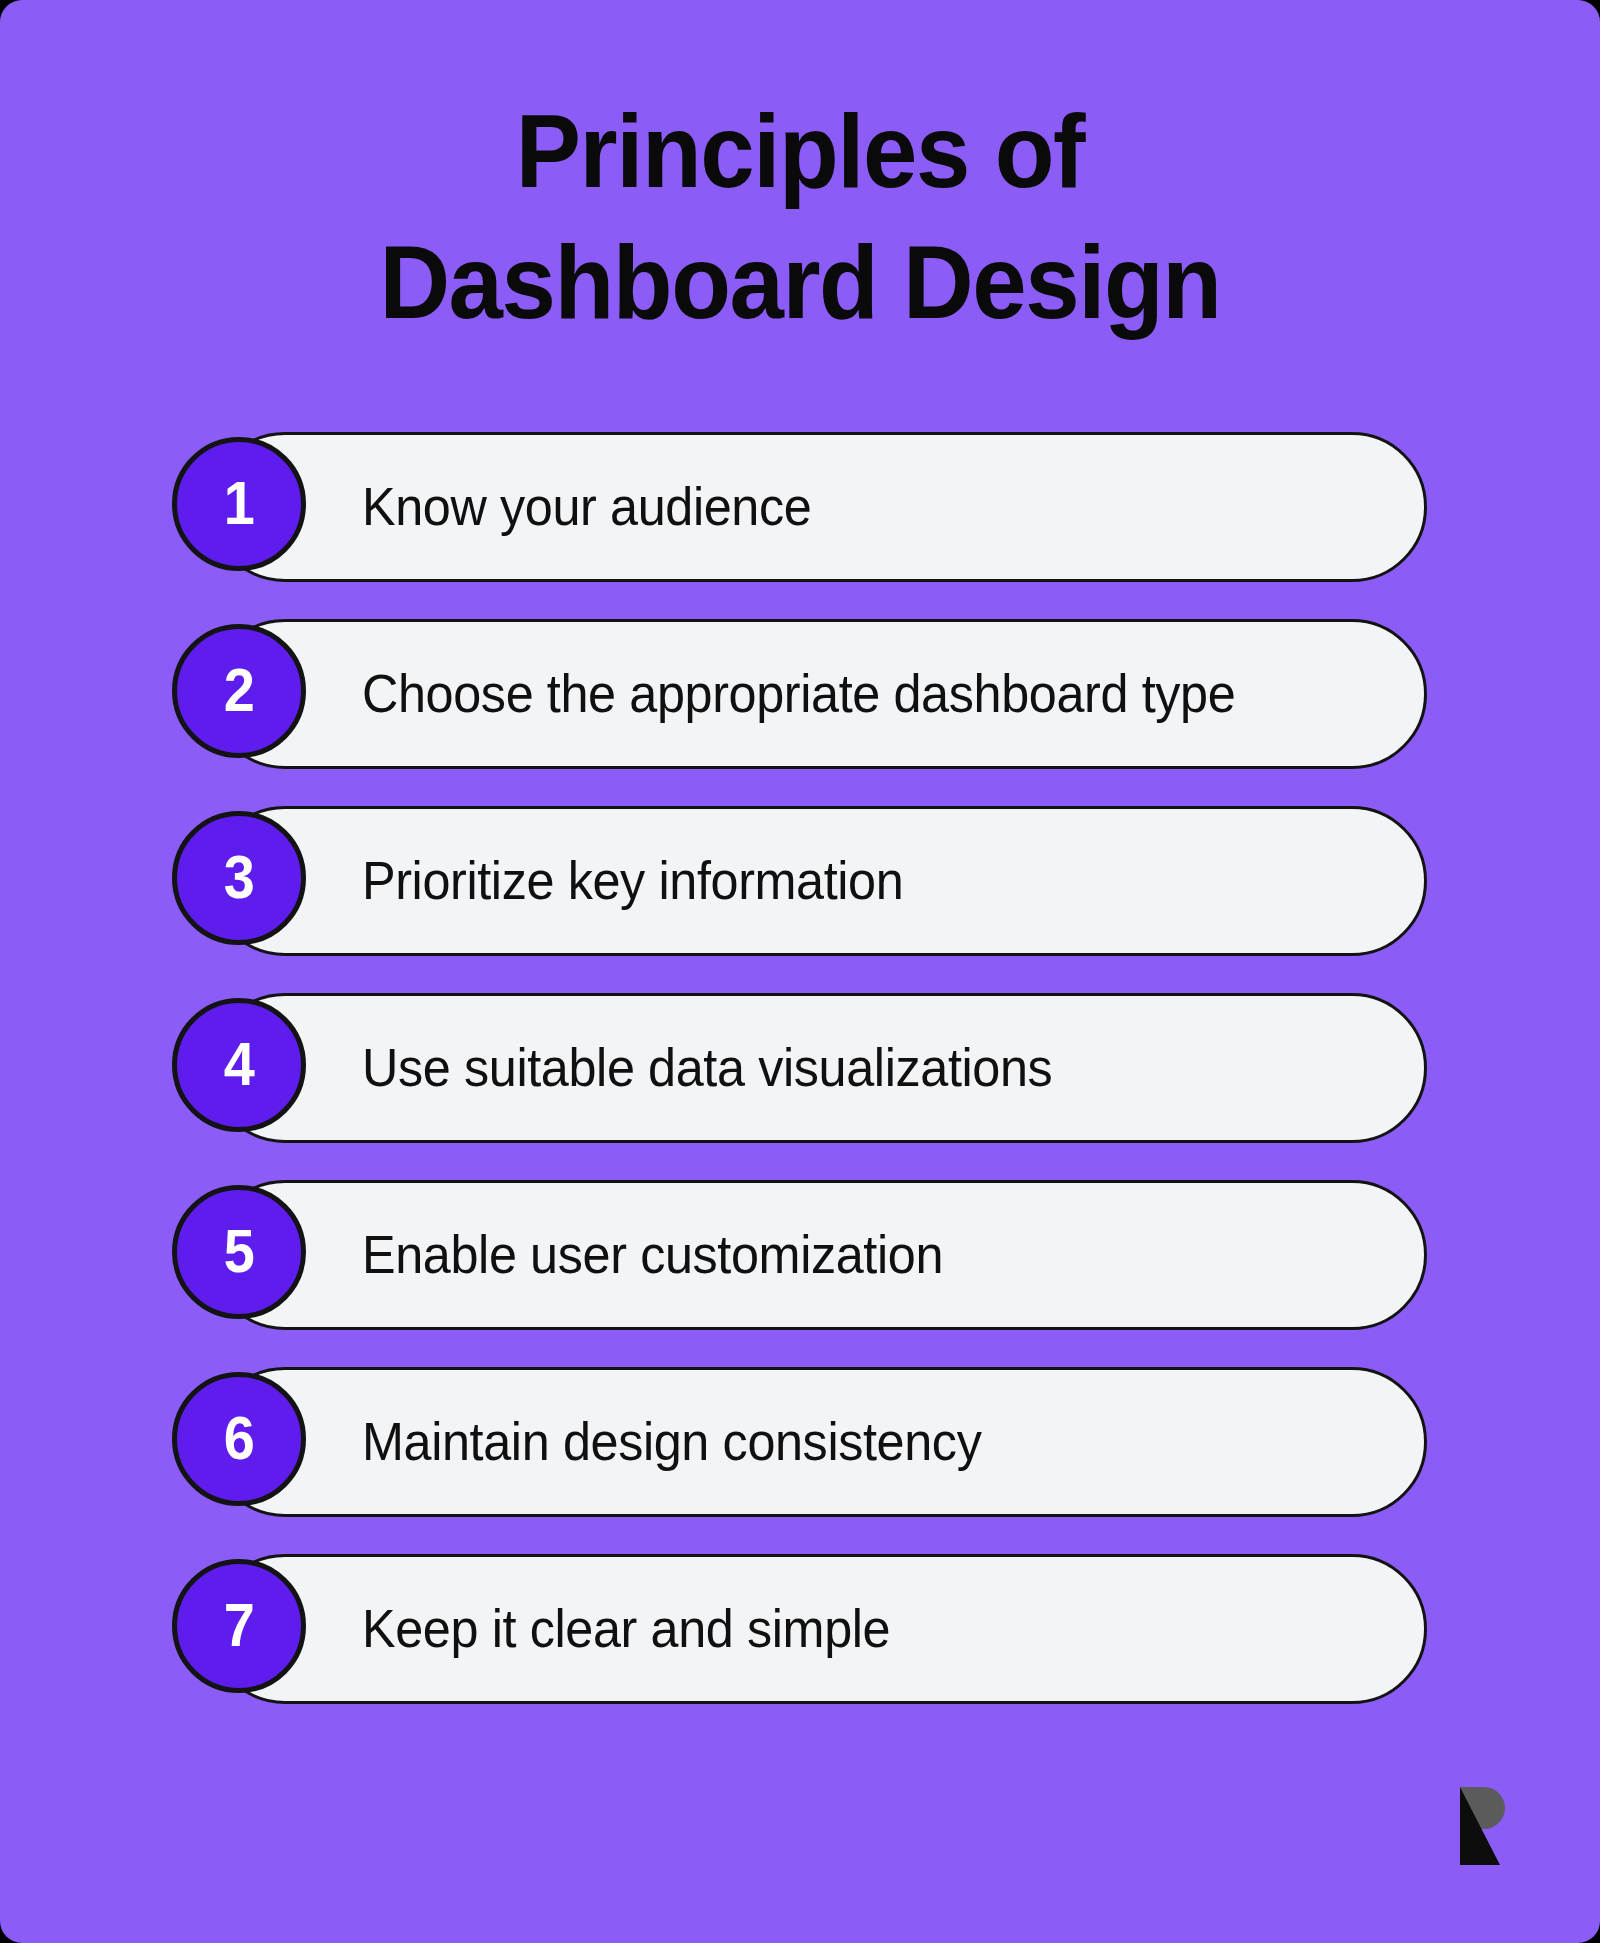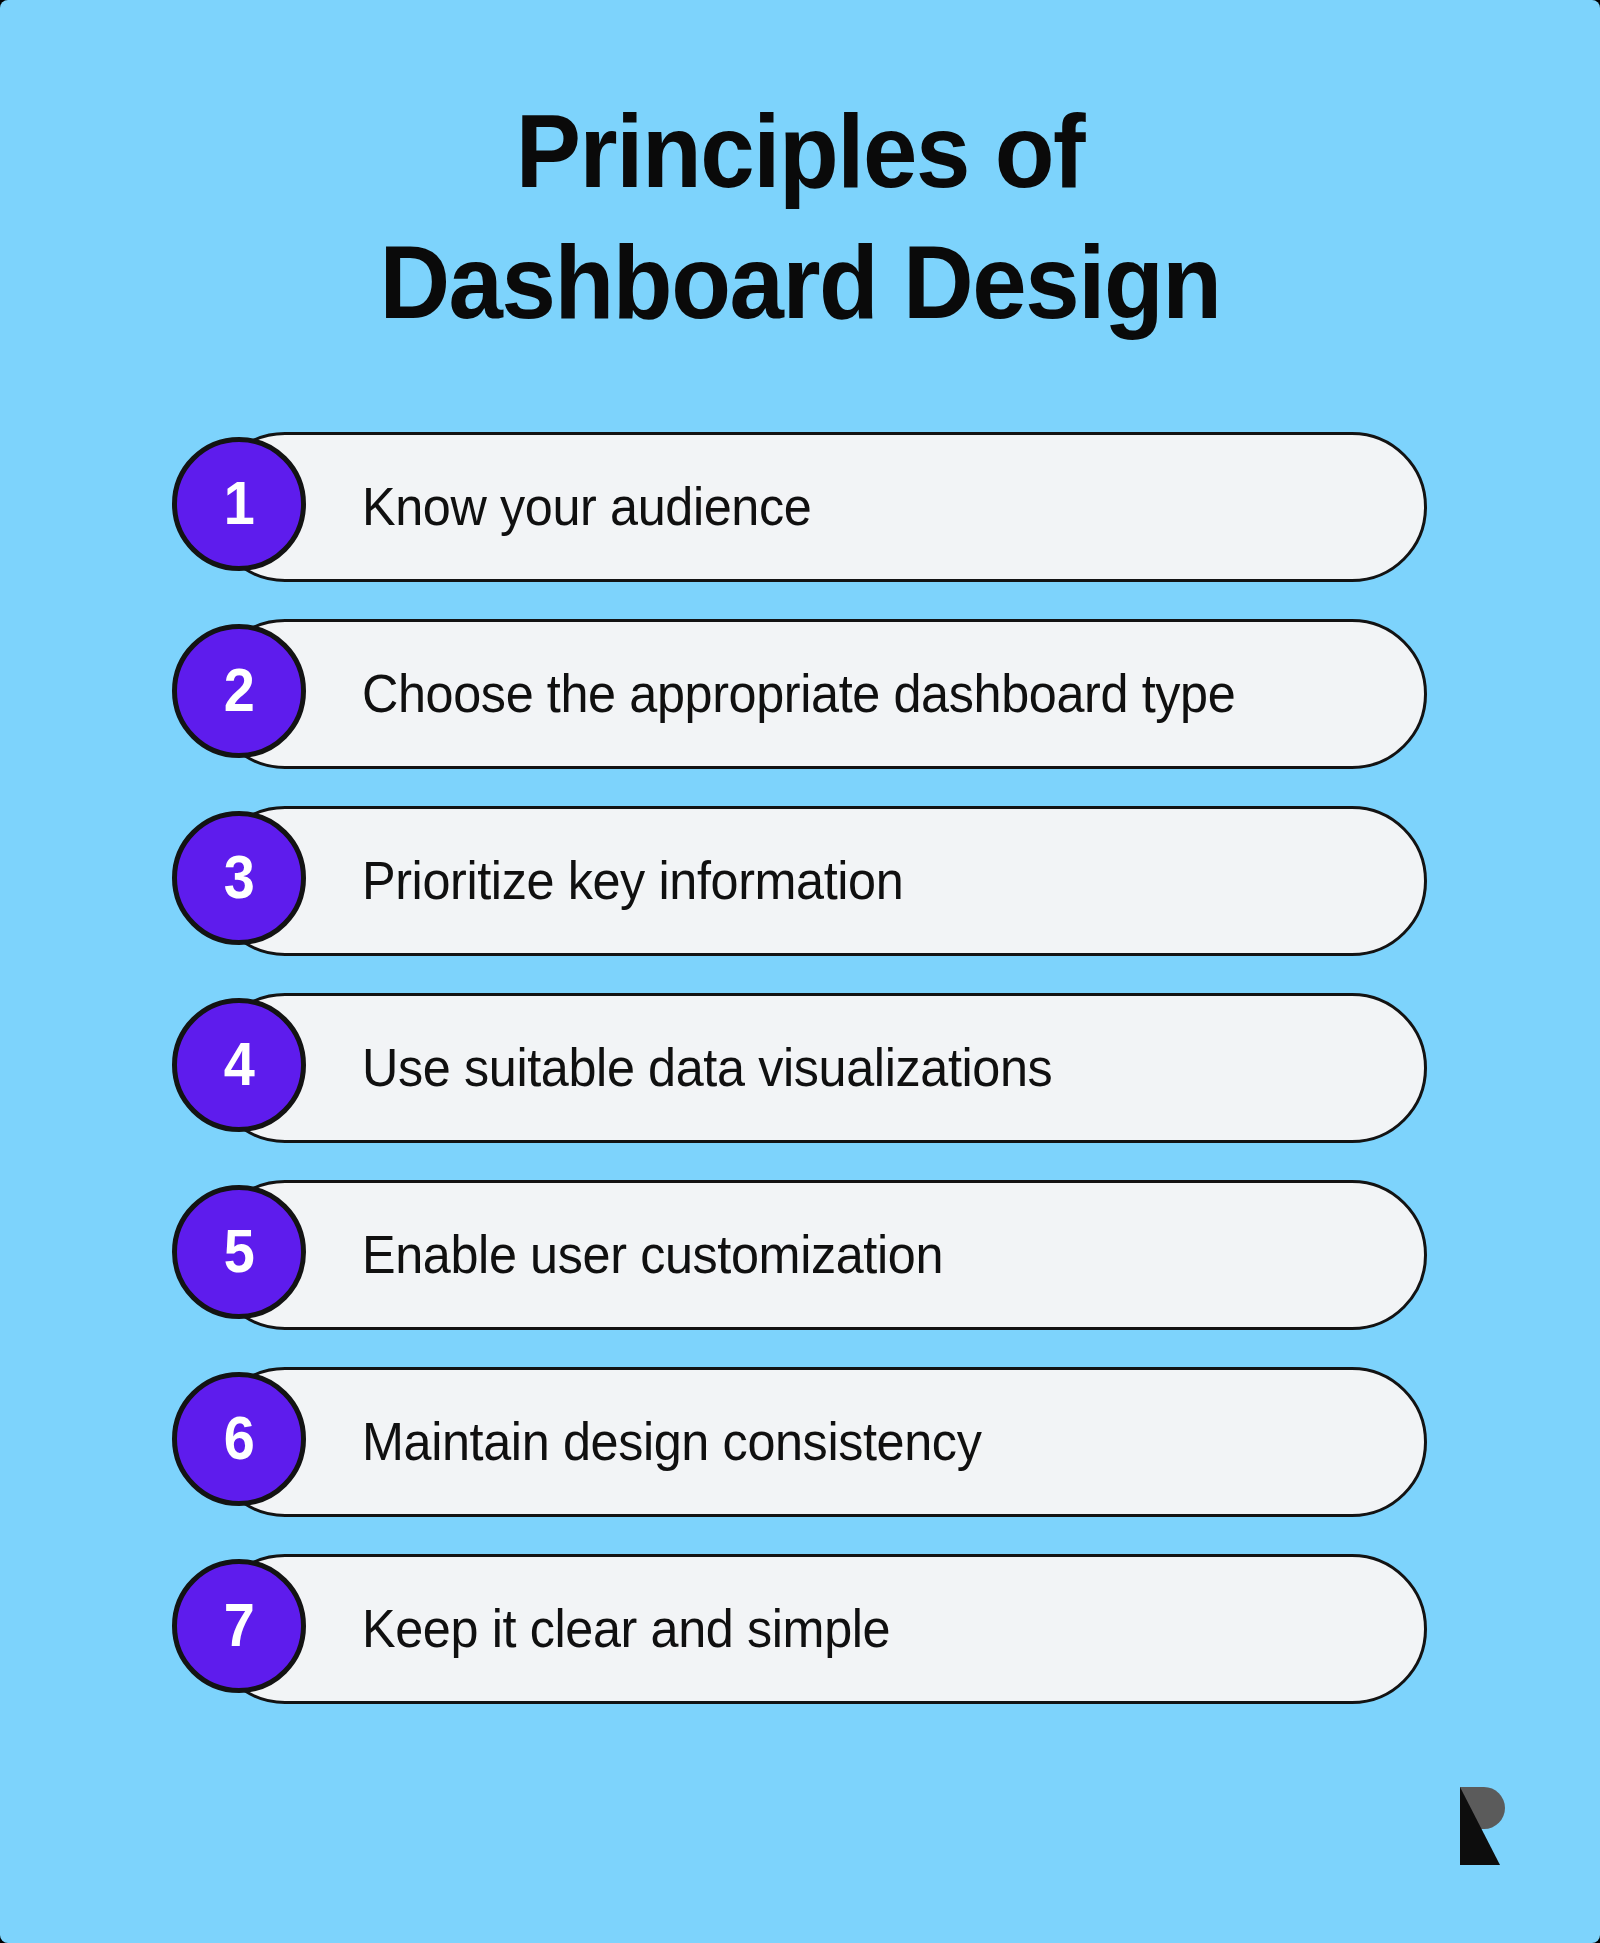--- a/index.html
+++ b/index.html
@@ -13,22 +13,22 @@
     height: 1943px;
     overflow: hidden;
     font-family: "Liberation Sans", "DejaVu Sans", sans-serif;
   }
 
   .page {
     position: relative;
     width: 1600px;
     height: 1943px;
     box-sizing: border-box;
-    background: #7dd3fc;
-    border-radius: 8px;
+    background: #8b5cf6;
+    border-radius: 22px;
     overflow: hidden;
   }
 
   
   .title-block {
     position: absolute;
     left: 0;
     right: 0;
     top: 86px;
     text-align: center;

